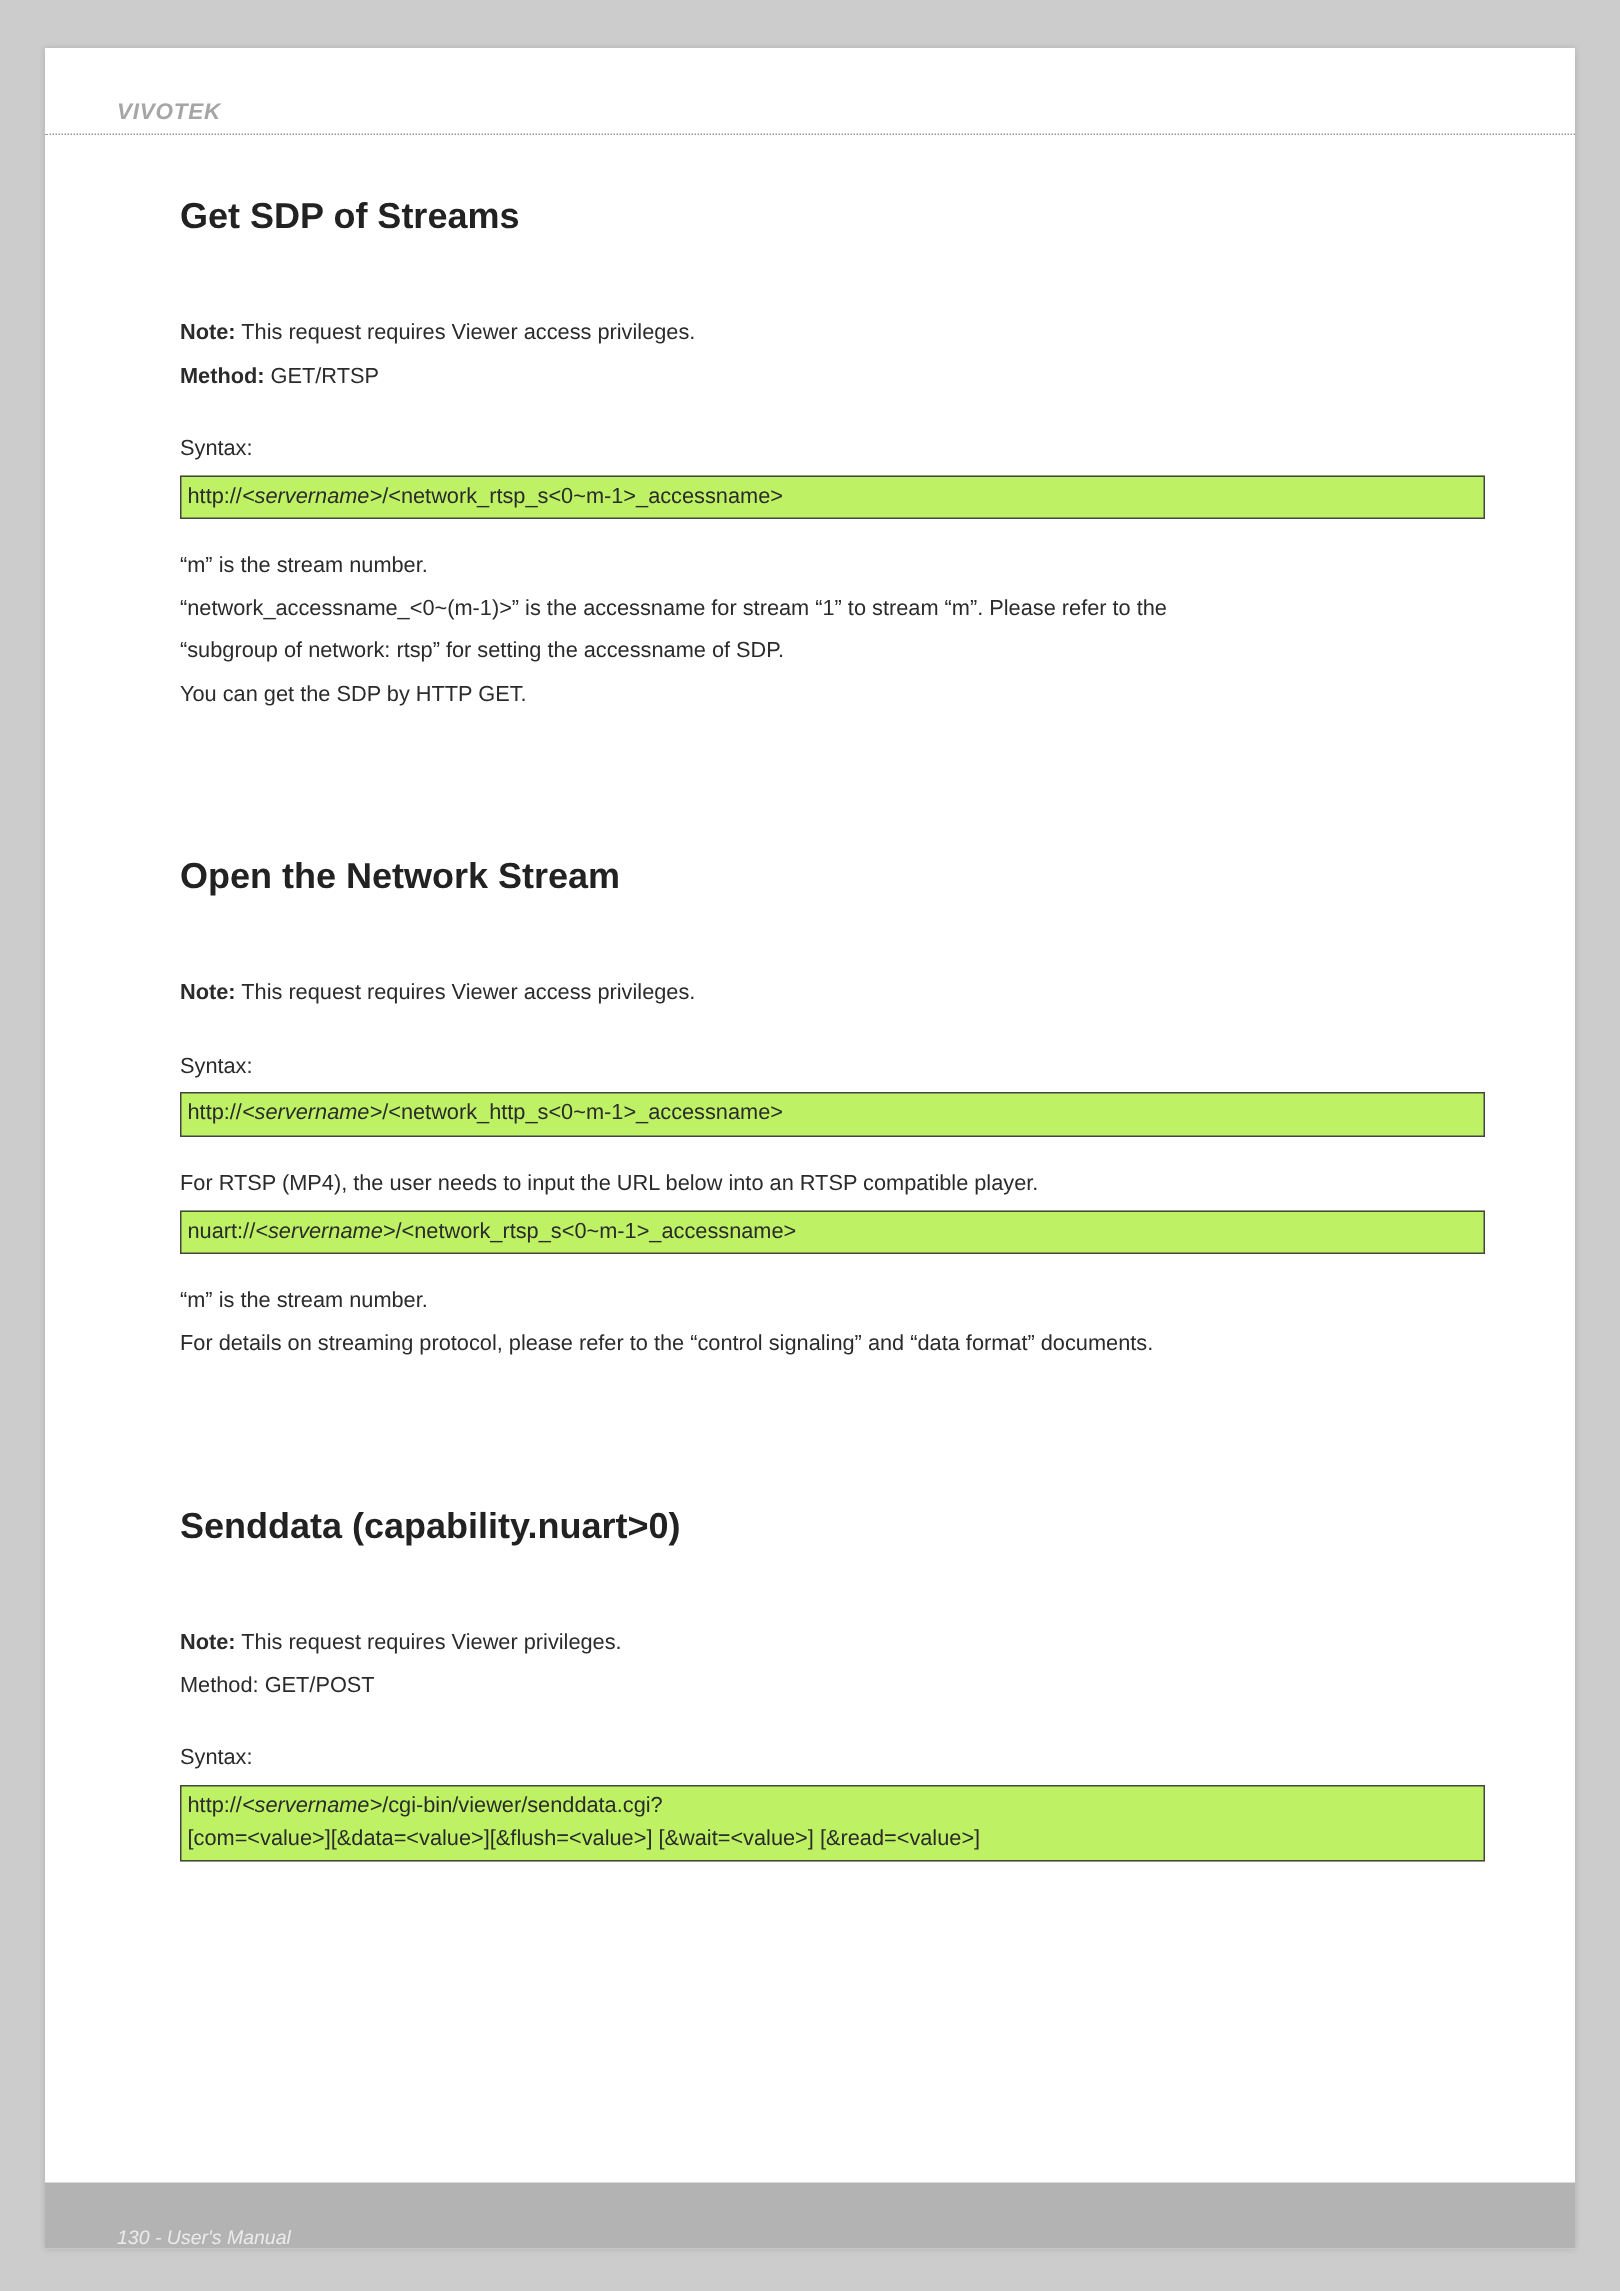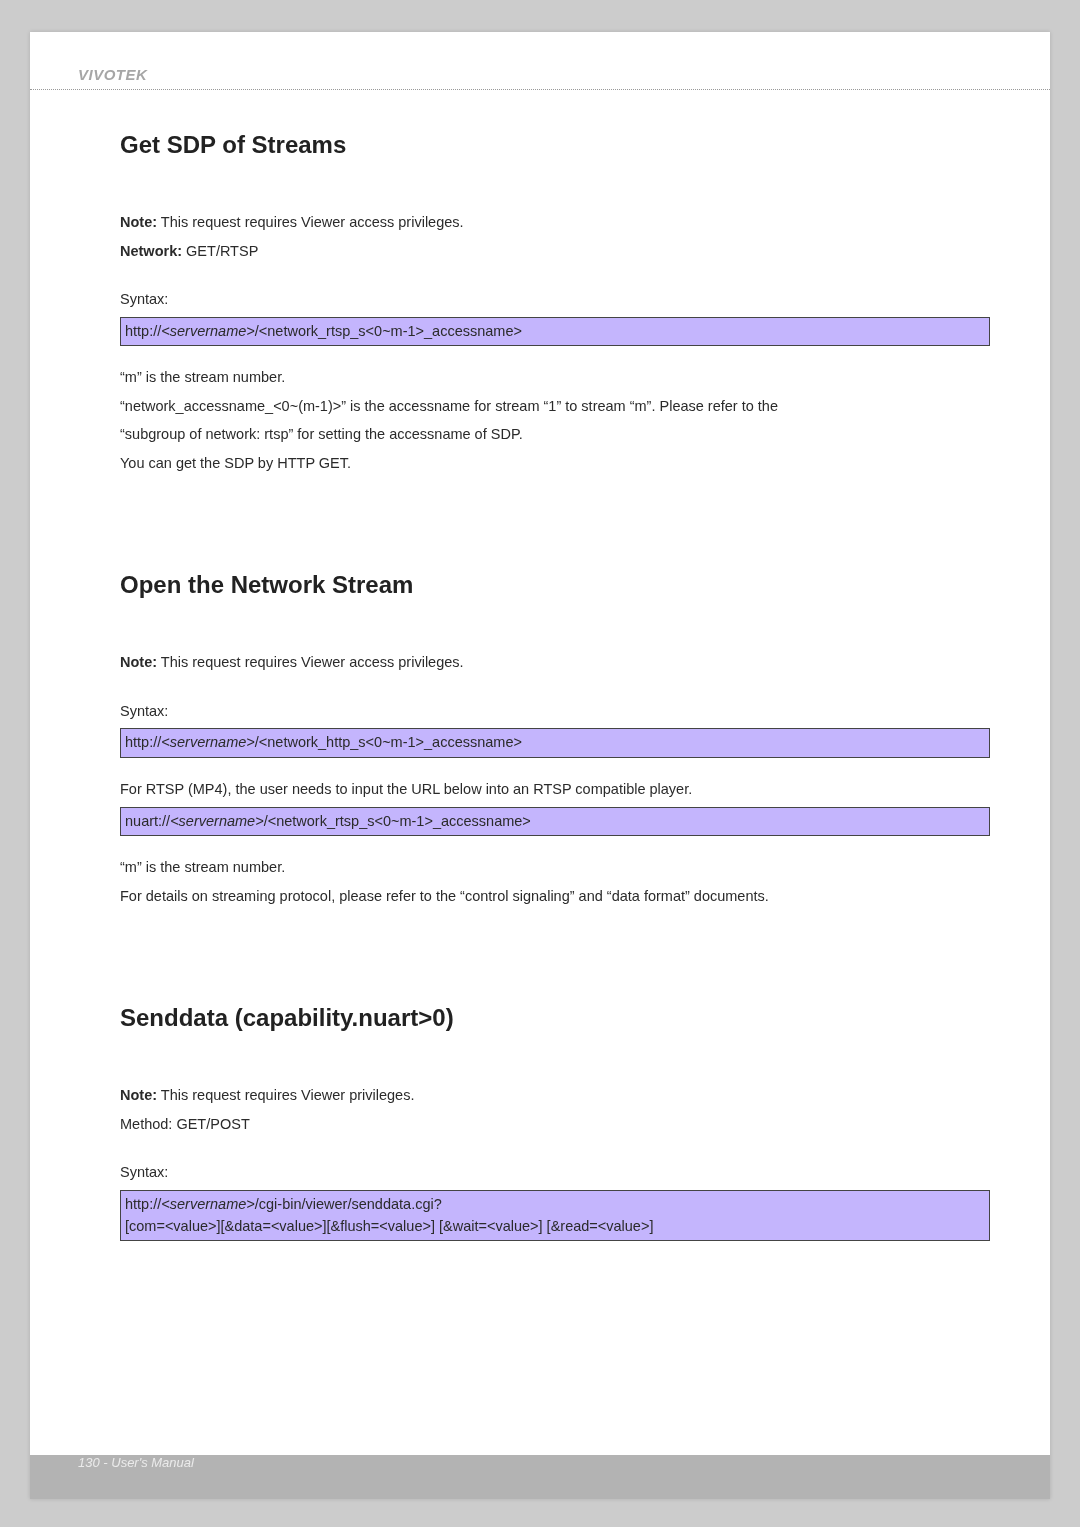--- a/index.html
+++ b/index.html
@@ -47,55 +47,55 @@
     margin: 34px 0 28px 0;
   }
   h2:first-of-type { margin-top: 0; }
   .para { margin: 0 0 6px 0; }
   .gap { height: 20px; }
   .gap-big { height: 52px; }
   .code-box {
     border: 1px solid #444;
     padding: 3px 4px;
     font-size: 14.5px;
-    background: #c4b5fd;
+    background: #bef264;
     line-height: 1.5;
   }
   .italic-seg { font-style: italic; }
   .footer-bar {
     position: absolute;
     left: 0; right: 0; bottom: 0;
     height: 44px;
     background: #b3b3b3;
     color: #ebebeb;
     font-style: italic;
     font-size: 13px;
     display: flex;
-    align-items: flex-start;
+    align-items: flex-end;
     padding: 0 48px;
   }
   .bold { font-weight: bold; }
 </style>
 </head>
 <body>
 
 <div class="page">
   <div class="header-bar">
     <span class="brand">VIVOTEK</span>
   </div>
 
   <div class="content">
 
     <h2>Get SDP of Streams</h2>
     <div class="gap"></div>
     <p class="para">
       <span class="bold">Note:</span><span> This request requires Viewer access privileges.</span>
     </p>
     <p class="para">
-      <span class="bold">Network:</span><span> GET/RTSP</span>
+      <span class="bold">Method:</span><span> GET/RTSP</span>
     </p>
     <div class="gap"></div>
     <p class="para">Syntax:</p>
     <div class="code-box">
       <span>http://</span><span class="italic-seg">&lt;servername&gt;</span><span>/&lt;network_rtsp_s&lt;0~m-1&gt;_accessname&gt;</span>
     </div>
     <div class="gap"></div>
     <p class="para">“m” is the stream number.</p>
     <p class="para">“network_accessname_&lt;0~(m-1)&gt;” is the accessname for stream “1” to stream “m”. Please refer to the</p>
     <p class="para">“subgroup of network: rtsp” for setting the accessname of SDP.</p>

